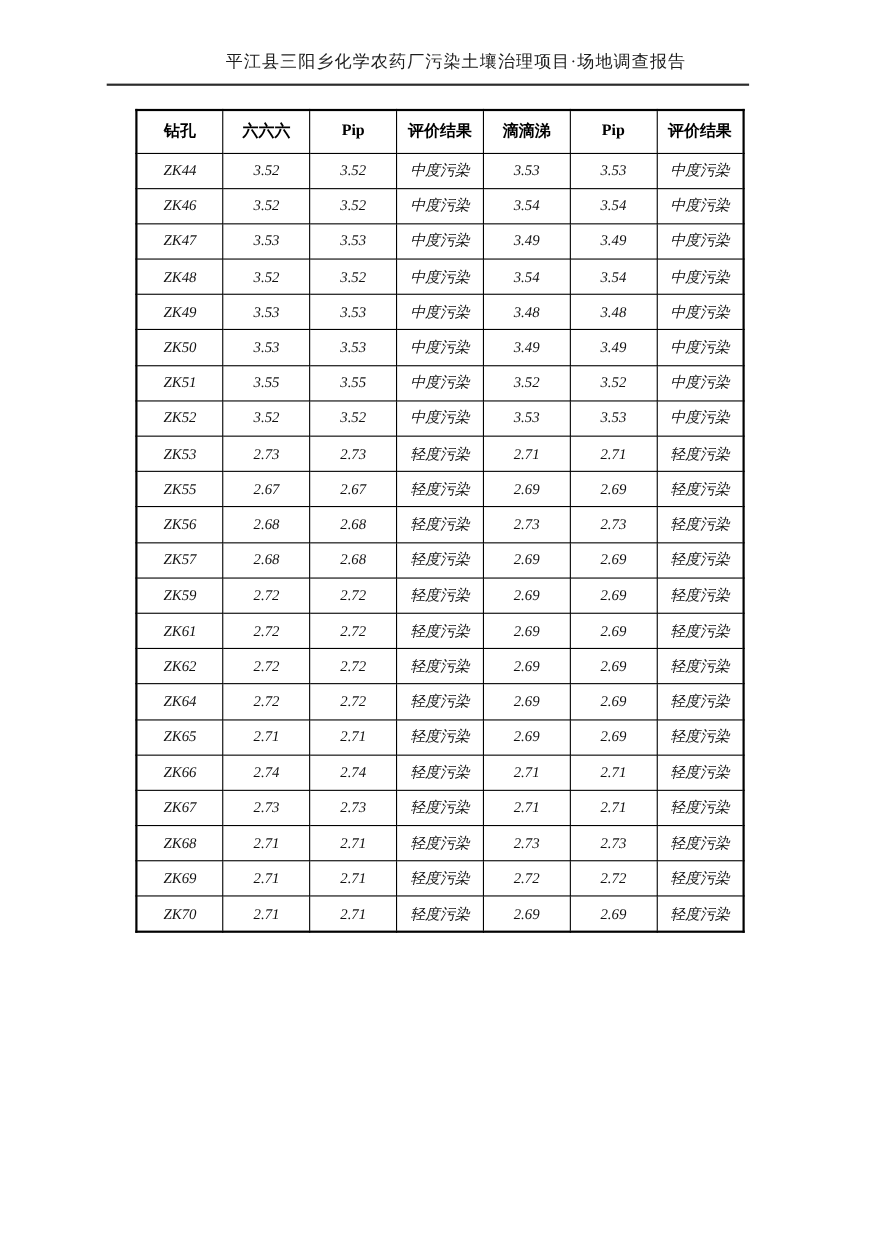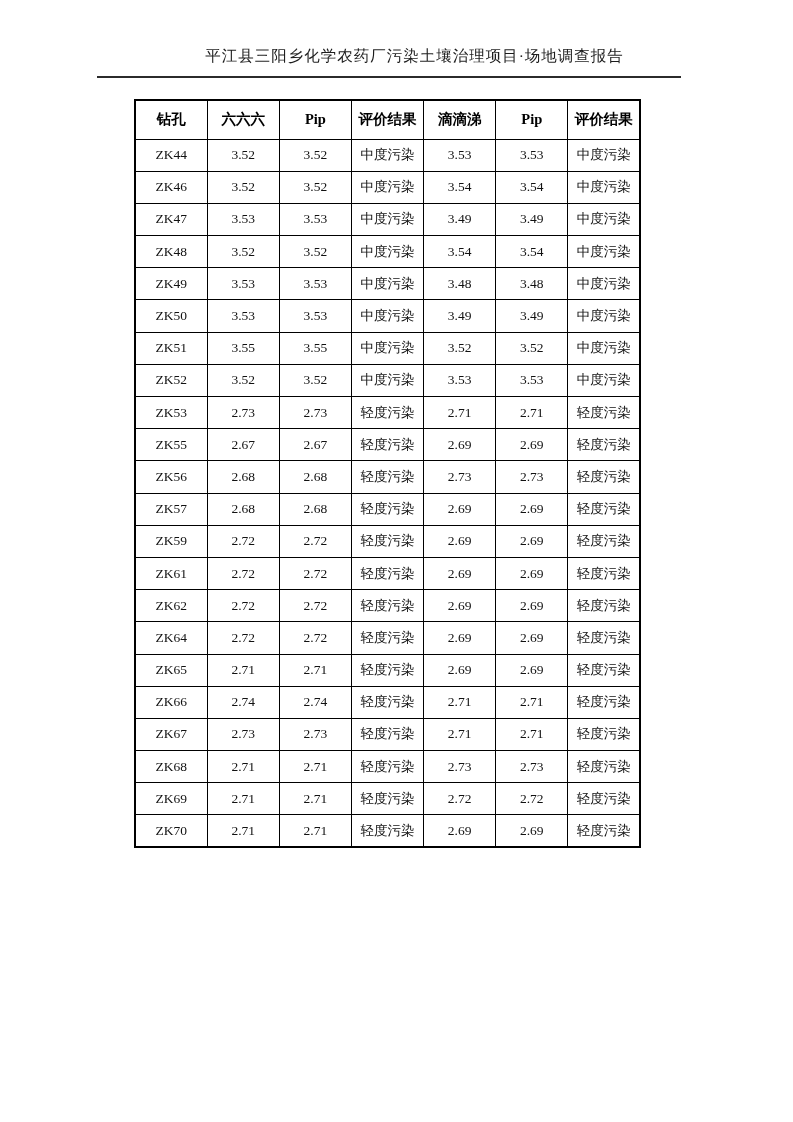--- a/index.html
+++ b/index.html
@@ -37,40 +37,41 @@
   .header-rule {
     position: absolute;
     top: 76px;
     left: 97px;
     width: 584px;
     border-top: 2px solid #2b2b2b;
   }
   table.report-table {
     position: absolute;
     top: 99px;
-    left: 134px;
-    width: 507px;
+    left: 123px;
+    width: 554px;
     border-collapse: collapse;
     table-layout: fixed;
     border: 2px solid #000000;
   }
   .report-table th,
   .report-table td {
     border: 1px solid #000000;
     text-align: center;
     vertical-align: middle;
     padding: 0;
     overflow: hidden;
     white-space: nowrap;
   }
   .report-table thead tr {
     height: 39px;
   }
   .report-table tbody tr {
     height: 32.2px;
+    font-style: italic;
   }
   .report-table th {
     font-weight: bold;
     font-size: 14.5px;
     color: #000000;
   }
   .report-table td {
     font-size: 13.5px;
     color: #111111;
   }

